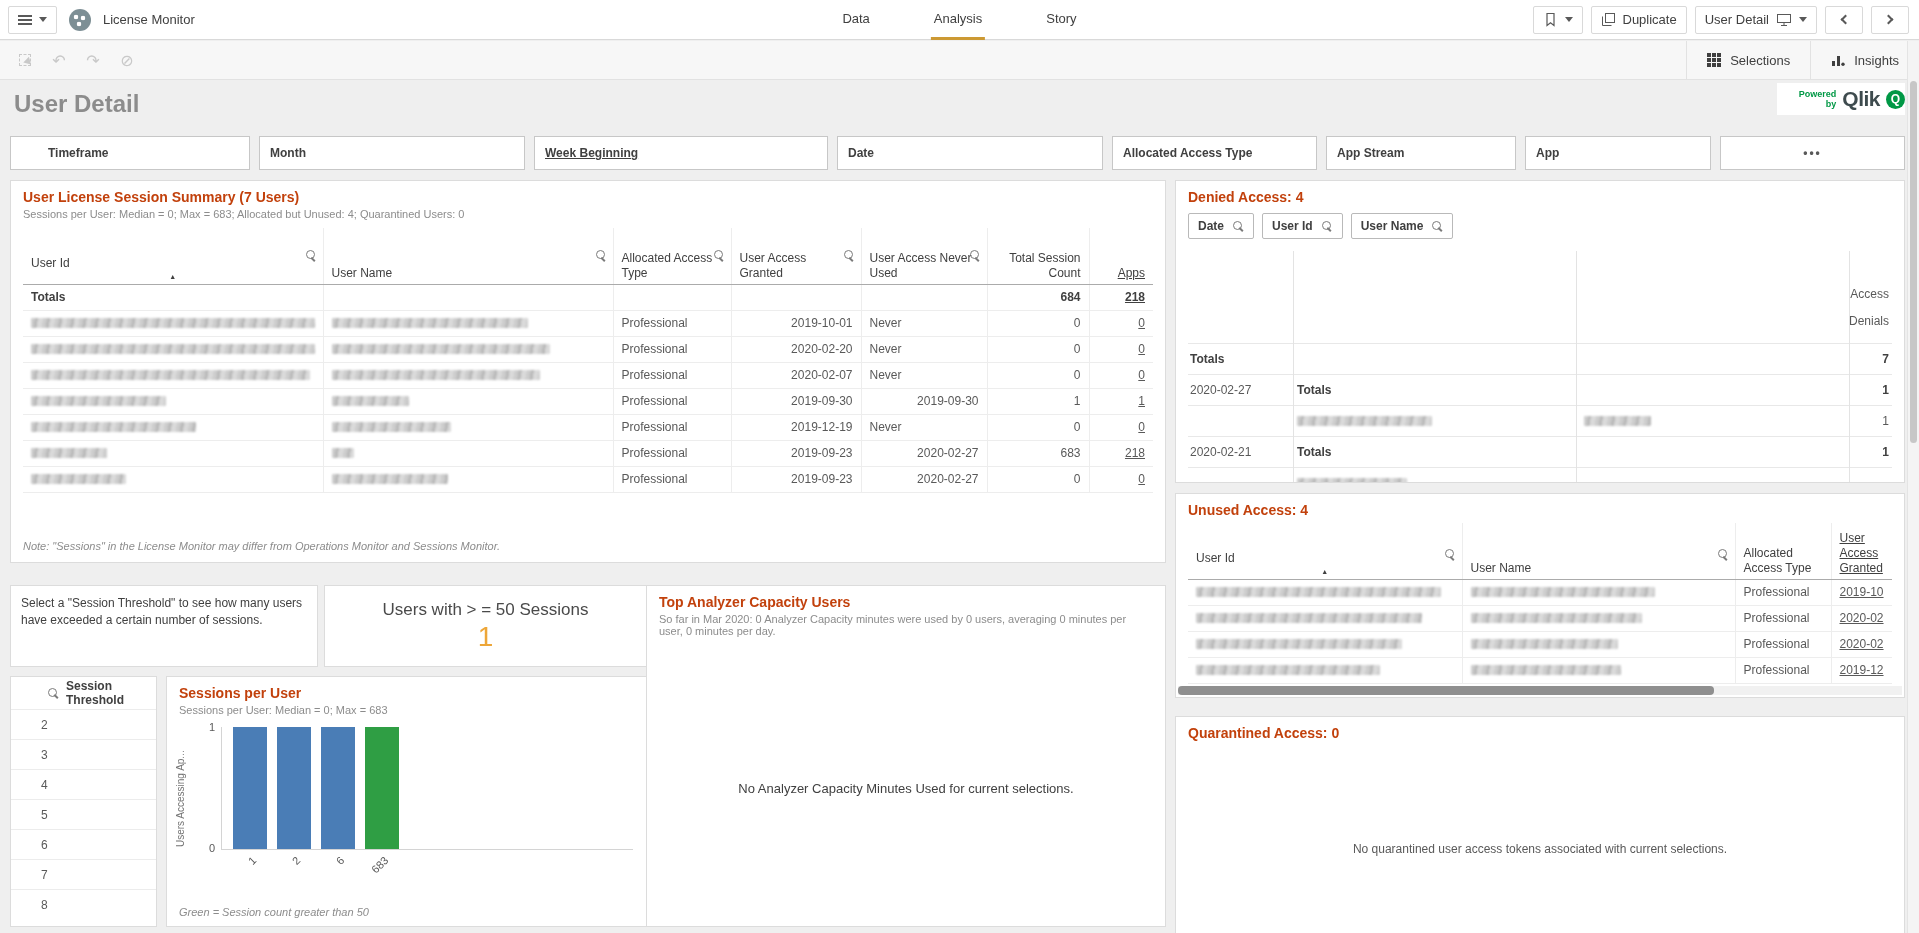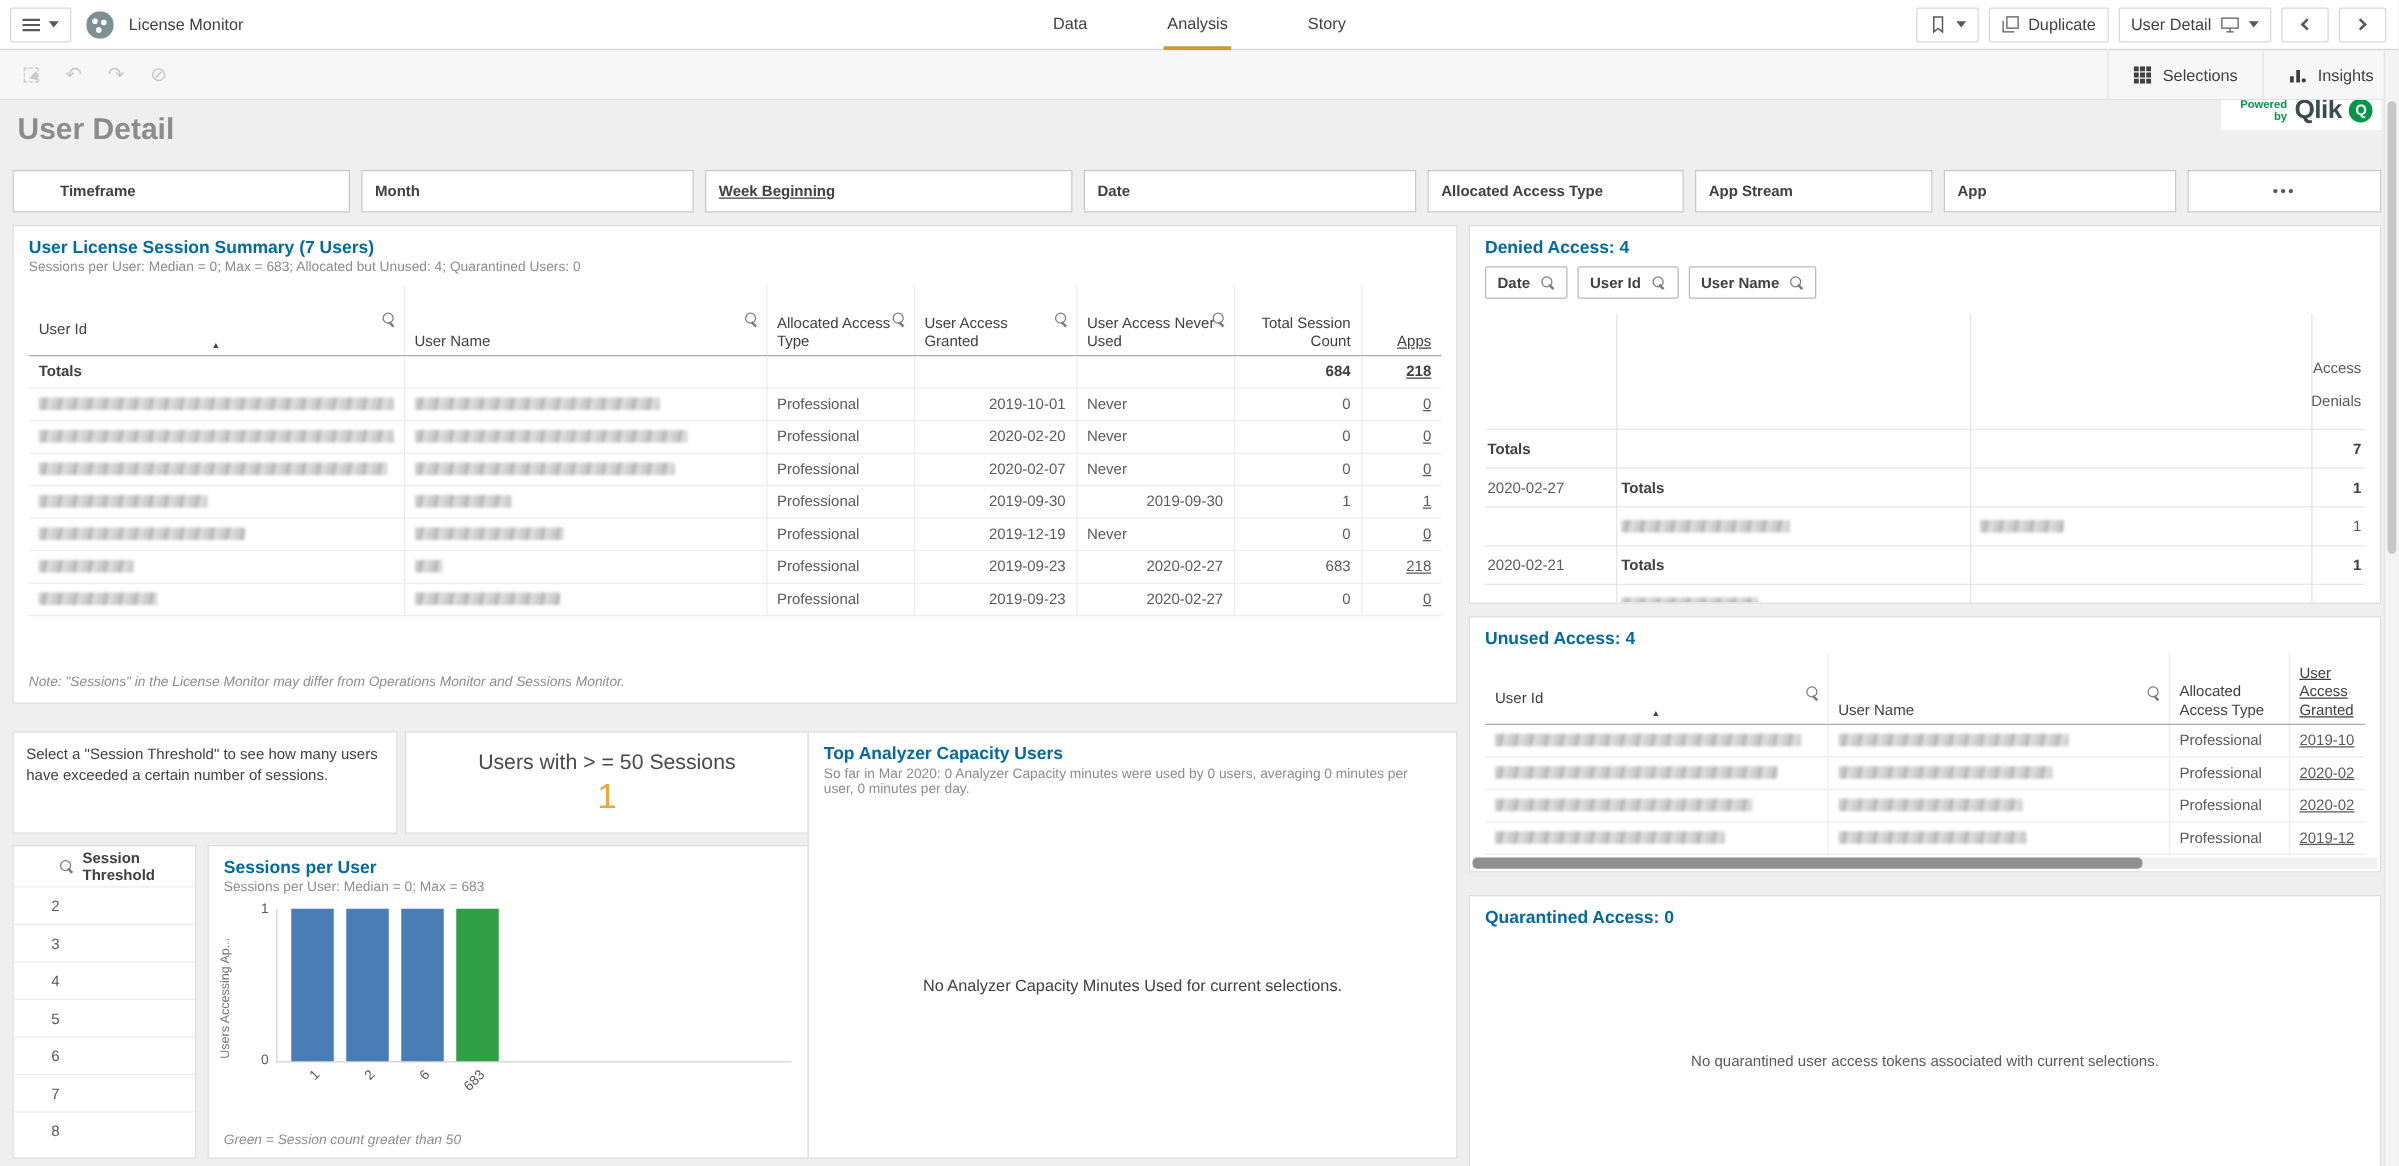--- a/index.html
+++ b/index.html
@@ -36,34 +36,34 @@
   .toolbar { position:absolute; top:41px; left:0; right:0; height:39px; background:#f7f7f7; border-bottom:1px solid #e2e2e2; display:flex; align-items:center; z-index:5; }
   .tool-left { display:flex; align-items:center; padding-left:8px; }
   .tool-ic { width:34px; height:38px; display:flex; align-items:center; justify-content:center; color:#c9c9c9; font-size:16px; }
   .sel-square { display:inline-block; width:12px; height:12px; border:1px dashed #c9c9c9; position:relative; }
   .sel-square::after { content:""; position:absolute; right:-4px; bottom:-4px; border:4px solid transparent; border-top:7px solid #c9c9c9; transform:rotate(-45deg); }
   .tool-right { margin-left:auto; display:flex; height:100%; }
   .tool-tab { display:flex; align-items:center; gap:9px; padding:0 20px; border-left:1px solid #e2e2e2; font-size:13px; color:#404040; cursor:pointer; background:#f7f7f7; }
 
   
   .sheet-title { position:absolute; top:90px; left:14px; font-size:24px; color:#8c8c8c; }
-  .logo-card { position:absolute; top:72px; right:14px; width:128px; height:32px; background:#fff; display:flex; align-items:center; justify-content:center; gap:6px; }
+  .logo-card { position:absolute; top:83px; right:14px; width:128px; height:32px; background:#fff; display:flex; align-items:center; justify-content:flex-end; gap:6px; }
   .pb { width:46px; font-size:9px; line-height:10px; font-weight:bold; color:var(--brand-green,#009845); text-align:right; }
   .brand { font-size:21px; font-weight:bold; color:#3e4b4e; letter-spacing:-0.5px; }
   .qdot { width:19px; height:19px; border-radius:50%; background:var(--brand-green,#009845); color:#fff; font-size:12px; font-weight:bold; display:flex; align-items:center; justify-content:center; }
 
   
   .filterbar { position:absolute; top:136px; left:10px; right:14px; height:34px; display:flex; gap:9px; }
   .filter-box { height:34px; background:#fff; border:1px solid #c7c7c7; display:flex; align-items:center; padding:0 10px; font-size:12px; font-weight:bold; color:#404040; cursor:pointer; }
   .filter-more { flex:1; justify-content:center; letter-spacing:2px; color:#595959; }
 
   
   .main { position:absolute; top:180px; left:10px; right:14px; bottom:0; }
   .card { position:absolute; background:#fff; border:1px solid #dcdcdc; overflow:hidden; }
-  .obj-title { font-size:14px; font-weight:bold; color:#0369a1; }
+  .obj-title { font-size:14px; font-weight:bold; color:#c2410c; }
   .obj-sub { font-size:11px; color:#8c8c8c; margin-top:3px; }
   .card-note { position:absolute; left:12px; bottom:10px; font-style:italic; font-size:11px; color:#8c8c8c; }
 
   #summary-card   { left:0;    top:0;     width:1156px; height:383px; padding:8px 12px; }
   #textbox-card   { left:0;    top:405px; width:308px;  height:82px;  padding:9px 10px; font-size:12px; color:#404040; line-height:1.4; }
   #kpi-card       { left:314px; top:405px; width:323px; height:82px;  display:flex; flex-direction:column; align-items:center; justify-content:center; gap:1px; }
   #analyzer-card  { left:636px; top:405px; width:520px; height:342px; padding:8px 12px; }
   #threshold-card { left:0;    top:496px; width:147px;  height:251px; }
   #chart-card     { left:156px; top:496px; width:481px; height:251px; padding:8px 12px; }
   #denied-card    { left:1165px; top:0;     width:730px; height:303px; padding:8px 12px; }
@@ -226,21 +226,21 @@
   </div>
 
   <h1 class="sheet-title">User Detail</h1>
   <div class="logo-card">
     <span class="pb">Powered by</span>
     <span class="brand">Qlik</span>
     <span class="qdot">Q</span>
   </div>
 
   <div class="filterbar">
-      <div class="filter-box" style="width: 270px; padding-left: 37px;">
+      <div class="filter-box" style="width: 240px; padding-left: 37px;">
         <span>Timeframe</span>
       </div>
       <div class="filter-box" style="width: 266px;">
         <span>Month</span>
       </div>
       <div class="filter-box" style="width: 294px; text-decoration: underline;">
         <span>Week Beginning</span>
       </div>
       <div class="filter-box" style="width: 266px;">
         <span>Date</span>

